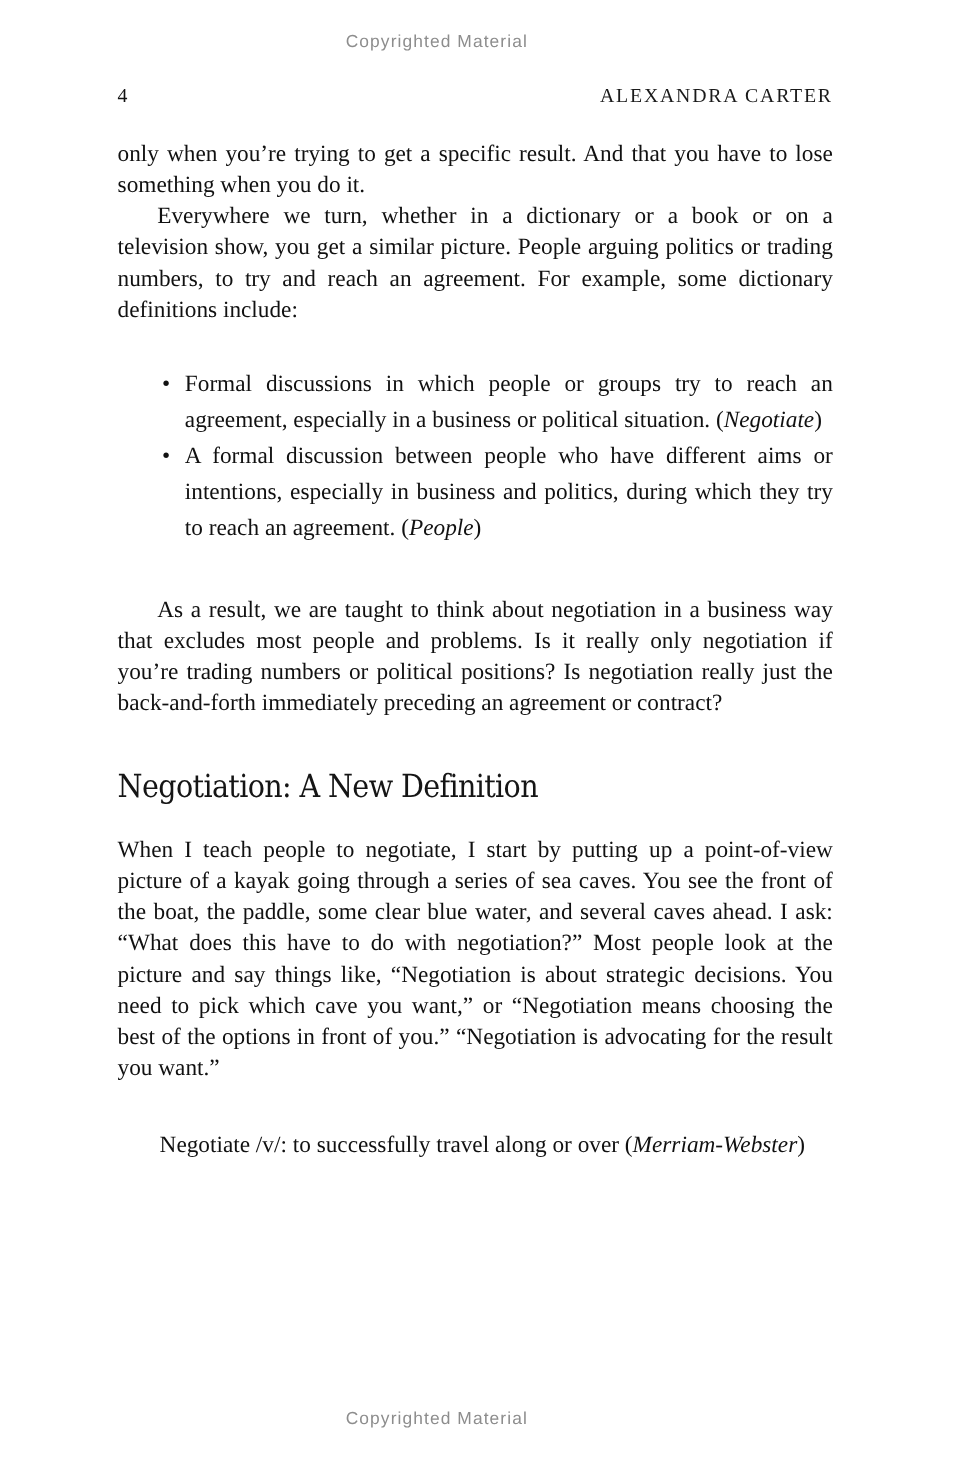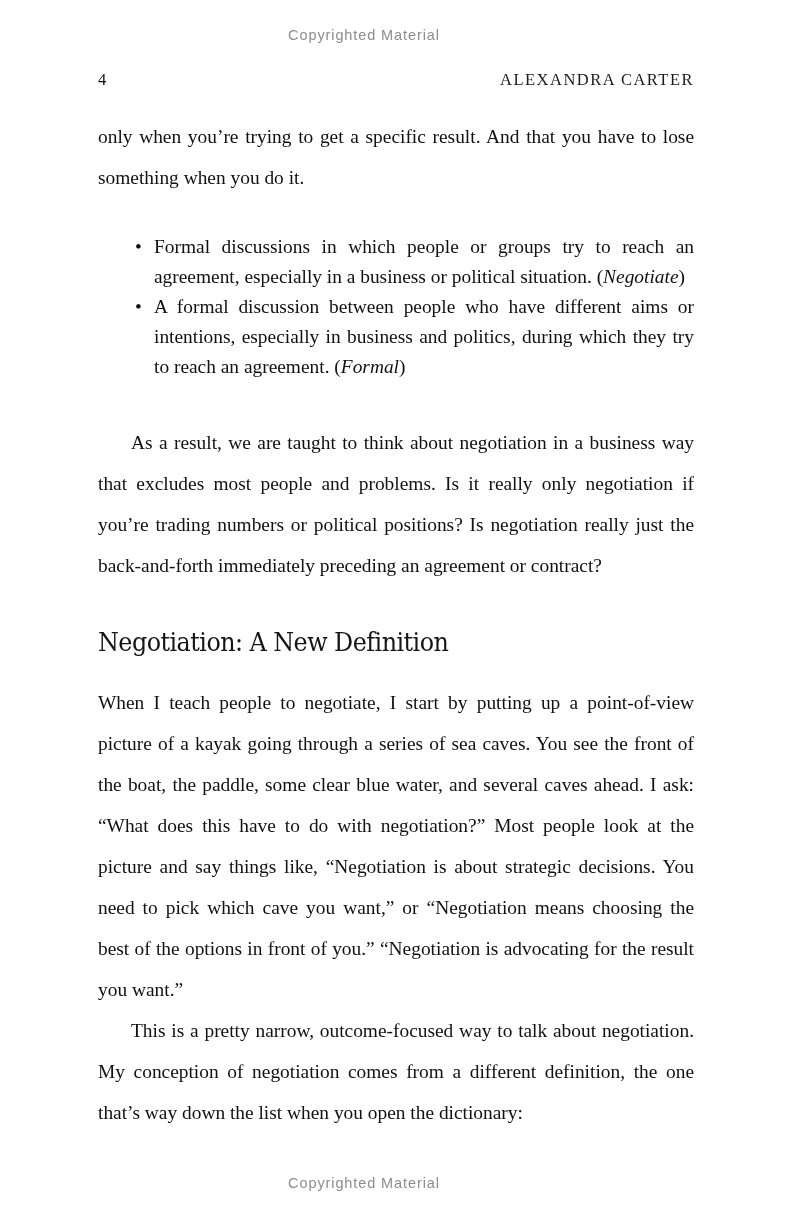--- a/index.html
+++ b/index.html
@@ -70,21 +70,21 @@
   .textblock {
     position: absolute;
     left: 98px;
     top: 116px;
     width: 596px;
   }
 
   p.body {
     margin: 0;
     font-size: 19.4px;
-    line-height: 41px;
+    line-height: 26px;
     text-align: justify;
     text-justify: inter-word;
     hyphens: manual;
     color: #111111;
   }
   p.body.indent { text-indent: 33px; }
   p.body.last-line-left { text-align-last: left; }
 
   
   ul.deflist {
@@ -150,48 +150,49 @@
 
   <div class="running-head">
     <span class="folio">4</span>
     <span class="running-title">ALEXANDRA CARTER</span>
   </div>
 
   <div class="textblock">
 
     <p class="body">only when you’re trying to get a specific result. And that you have to lose something when you do it.</p>
 
+    <p class="body indent">Everywhere we turn, whether in a dictionary or a book or on a television show, you get a similar picture. People arguing politics or trading numbers, to try and reach an agreement. For example, some dictionary definitions include:</p>
 
     <div class="spacer-list-top"></div>
 
     <ul class="deflist">
       <li>
         <span class="bullet">•</span>
         <span>Formal discussions in which people or groups try to reach an agreement, especially in a business or political situation. (</span><i>Negotiate</i><span>)</span>
       </li>
       <li>
         <span class="bullet">•</span>
-        <span>A formal discussion between people who have different aims or intentions, especially in business and politics, during which they try to reach an agreement. (</span><i>Formal</i><span>)</span>
+        <span>A formal discussion between people who have different aims or intentions, especially in business and politics, during which they try to reach an agreement. (</span><i>People</i><span>)</span>
       </li>
     </ul>
 
     <div class="spacer-list-bottom"></div>
 
     <p class="body indent last-line-left">As a result, we are taught to think about negotiation in a business way that excludes most people and problems. Is it really only negotiation if you’re trading numbers or political positions? Is negotiation really just the back-and-forth immediately preceding an agreement or contract?</p>
 
     <div class="spacer-heading-top"></div>
 
     <h2 class="section-heading">Negotiation: A New Definition</h2>
 
     <div class="spacer-heading-bottom"></div>
 
     <p class="body last-line-left">When I teach people to negotiate, I start by putting up a point-of-view picture of a kayak going through a series of sea caves. You see the front of the boat, the paddle, some clear blue water, and several caves ahead. I ask: “What does this have to do with negotiation?” Most people look at the picture and say things like, “Negotiation is about strategic decisions. You need to pick which cave you want,” or “Negotiation means choosing the best of the options in front of you.” “Negotiation is advocating for the result you want.”</p>
 
-    <p class="body indent last-line-left">This is a pretty narrow, outcome-focused way to talk about negotiation. My conception of negotiation comes from a different definition, the one that’s way down the list when you open the dictionary:</p>
 
     <div class="spacer-extract-top"></div>
 
+    <p class="extract"><span>Negotiate /v/: to successfully travel along or over (</span><i>Merriam-Webster</i><span>)</span></p>
 
   </div>
 
   <div class="watermark watermark-bottom">Copyrighted Material</div>
 
 </div>
 
 </body></html>

